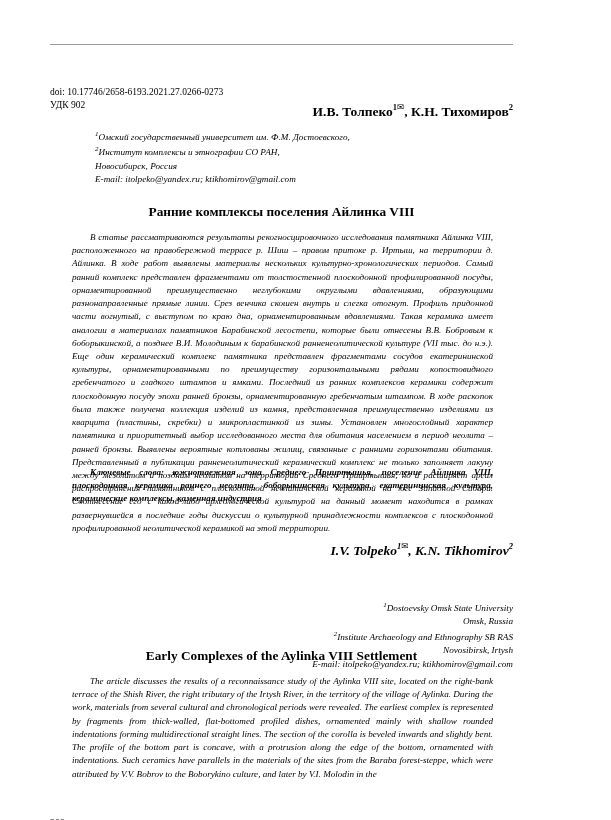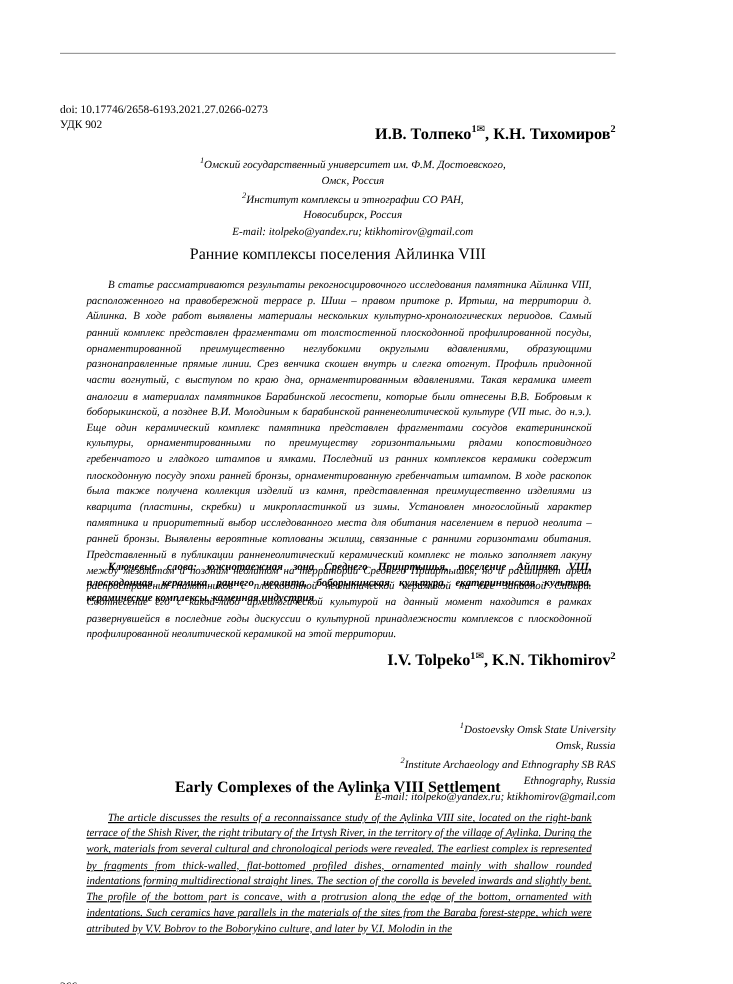--- a/index.html
+++ b/index.html
@@ -44,39 +44,39 @@
     right: 50px;
     top: 102px;
     font-size: 13.5px;
     font-weight: bold;
     text-align: right;
   }
   .authors-ru sup { font-size: 8.5px; font-weight: bold; }
 
   .affil-ru {
     position: absolute;
-    right: 59px;
+    right: 48px;
     top: 129px;
     width: 420px;
-    text-align: center;
+    text-align: left;
     font-size: 9.2px;
     font-style: italic;
     line-height: 1.46;
   }
   .affil-ru sup { font-style: italic; font-size: 7px; }
   .affil-ru .email { font-style: italic; }
 
   .title-ru {
     position: absolute;
     left: 0;
     right: 0;
     top: 204px;
     text-align: center;
     font-size: 13.3px;
-    font-weight: normal;
+    font-weight: bold;
   }
 
   .abstract-ru {
     position: absolute;
     left: 72px;
     right: 70px;
     top: 231px;
     font-size: 9.1px;
     font-style: italic;
     line-height: 1.455;
@@ -98,20 +98,21 @@
     font-weight: bold;
   }
 
   .authors-en {
     position: absolute;
     right: 50px;
     top: 541px;
     font-size: 13.5px;
     font-weight: bold;
     text-align: right;
+    font-style: italic;
   }
   .authors-en sup { font-size: 8.5px; font-weight: bold; }
 
   .affil-en {
     position: absolute;
     right: 50px;
     top: 561px;
     width: 420px;
     text-align: right;
     font-size: 9.2px;
@@ -135,21 +136,20 @@
     position: absolute;
     left: 72px;
     right: 70px;
     top: 675px;
     font-size: 9.1px;
     font-style: italic;
     line-height: 1.455;
     text-align: justify;
     text-indent: 18px;
     hyphens: auto;
-    text-decoration: underline;
   }
 
   .page-number {
     position: absolute;
     left: 50px;
     top: 786px;
     font-size: 9.5px;
     margin-top: 32px;
   }
   .env-mark {
@@ -171,21 +171,20 @@
   </div>
 
   <div class="authors-ru">
     <span>И.В. Толпеко</span><sup>1</sup><sup class="env-mark">✉</sup><span>, К.Н. Тихомиров</span><sup>2</sup>
   </div>
 
   <div class="affil-ru">
     <div>
       <sup>1</sup><span>Омский государственный университет им. Ф.М. Достоевского,</span>
     </div>
-    <div>Омск, Россия</div>
     <div>
       <sup>2</sup><span>Институт комплексы и этнографии СО РАН,</span>
     </div>
     <div>Новосибирск, Россия</div>
     <div class="email">E-mail: itolpeko@yandex.ru; ktikhomirov@gmail.com</div>
   </div>
 
   <div class="title-ru">Ранние комплексы поселения Айлинка VIII</div>
 
   <div class="abstract-ru">В статье рассматриваются результаты рекогносцировочного исследования памятника Айлинка VIII, расположенного на правобережной террасе р. Шиш – правом притоке р. Иртыш, на территории д. Айлинка. В ходе работ выявлены материалы нескольких культурно-хронологических периодов. Самый ранний комплекс представлен фрагментами от толстостенной плоскодонной профилированной посуды, орнаментированной преимущественно неглубокими округлыми вдавлениями, образующими разнонаправленные прямые линии. Срез венчика скошен внутрь и слегка отогнут. Профиль придонной части вогнутый, с выступом по краю дна, орнаментированным вдавлениями. Такая керамика имеет аналогии в материалах памятников Барабинской лесостепи, которые были отнесены В.В. Бобровым к боборыкинской, а позднее В.И. Молодиным к барабинской ранненеолитической культуре (VII тыс. до н.э.). Еще один керамический комплекс памятника представлен фрагментами сосудов екатерининской культуры, орнаментированными по преимуществу горизонтальными рядами копостовидного гребенчатого и гладкого штампов и ямками. Последний из ранних комплексов керамики содержит плоскодонную посуду эпохи ранней бронзы, орнаментированную гребенчатым штампом. В ходе раскопок была также получена коллекция изделий из камня, представленная преимущественно изделиями из кварцита (пластины, скребки) и микропластинкой из зимы. Установлен многослойный характер памятника и приоритетный выбор исследованного места для обитания населением в период неолита – ранней бронзы. Выявлены вероятные котлованы жилищ, связанные с ранними горизонтами обитания. Представленный в публикации ранненеолитический керамический комплекс не только заполняет лакуну между мезолитом и поздним неолитом на территории Среднего Прииртышья, но и расширяет ареал распространения памятников с плоскодонной неолитической керамикой на юге Западной Сибири. Соотнесение его с какой-либо археологической культурой на данный момент находится в рамках развернувшейся в последние годы дискуссии о культурной принадлежности комплексов с плоскодонной профилированной неолитической керамикой на этой территории.</div>
@@ -197,21 +196,21 @@
   </div>
 
   <div class="affil-en">
     <div>
       <sup>1</sup><span>Dostoevsky Omsk State University</span>
     </div>
     <div>Omsk, Russia</div>
     <div>
       <sup>2</sup><span>Institute Archaeology and Ethnography SB RAS</span>
     </div>
-    <div>Ethnography, Russia</div>
+    <div>Novosibirsk, Irtysh</div>
     <div class="email">E-mail: itolpeko@yandex.ru; ktikhomirov@gmail.com</div>
   </div>
 
   <div class="title-en">Early Complexes of the Aylinka VIII Settlement</div>
 
   <div class="abstract-en">The article discusses the results of a reconnaissance study of the Aylinka VIII site, located on the right-bank terrace of the Shish River, the right tributary of the Irtysh River, in the territory of the village of Aylinka. During the work, materials from several cultural and chronological periods were revealed. The earliest complex is represented by fragments from thick-walled, flat-bottomed profiled dishes, ornamented mainly with shallow rounded indentations forming multidirectional straight lines. The section of the corolla is beveled inwards and slightly bent. The profile of the bottom part is concave, with a protrusion along the edge of the bottom, ornamented with indentations. Such ceramics have parallels in the materials of the sites from the Baraba forest-steppe, which were attributed by V.V. Bobrov to the Boborykino culture, and later by V.I. Molodin in the</div>
 
   <div class="page-number">266</div>
 
 </div>

